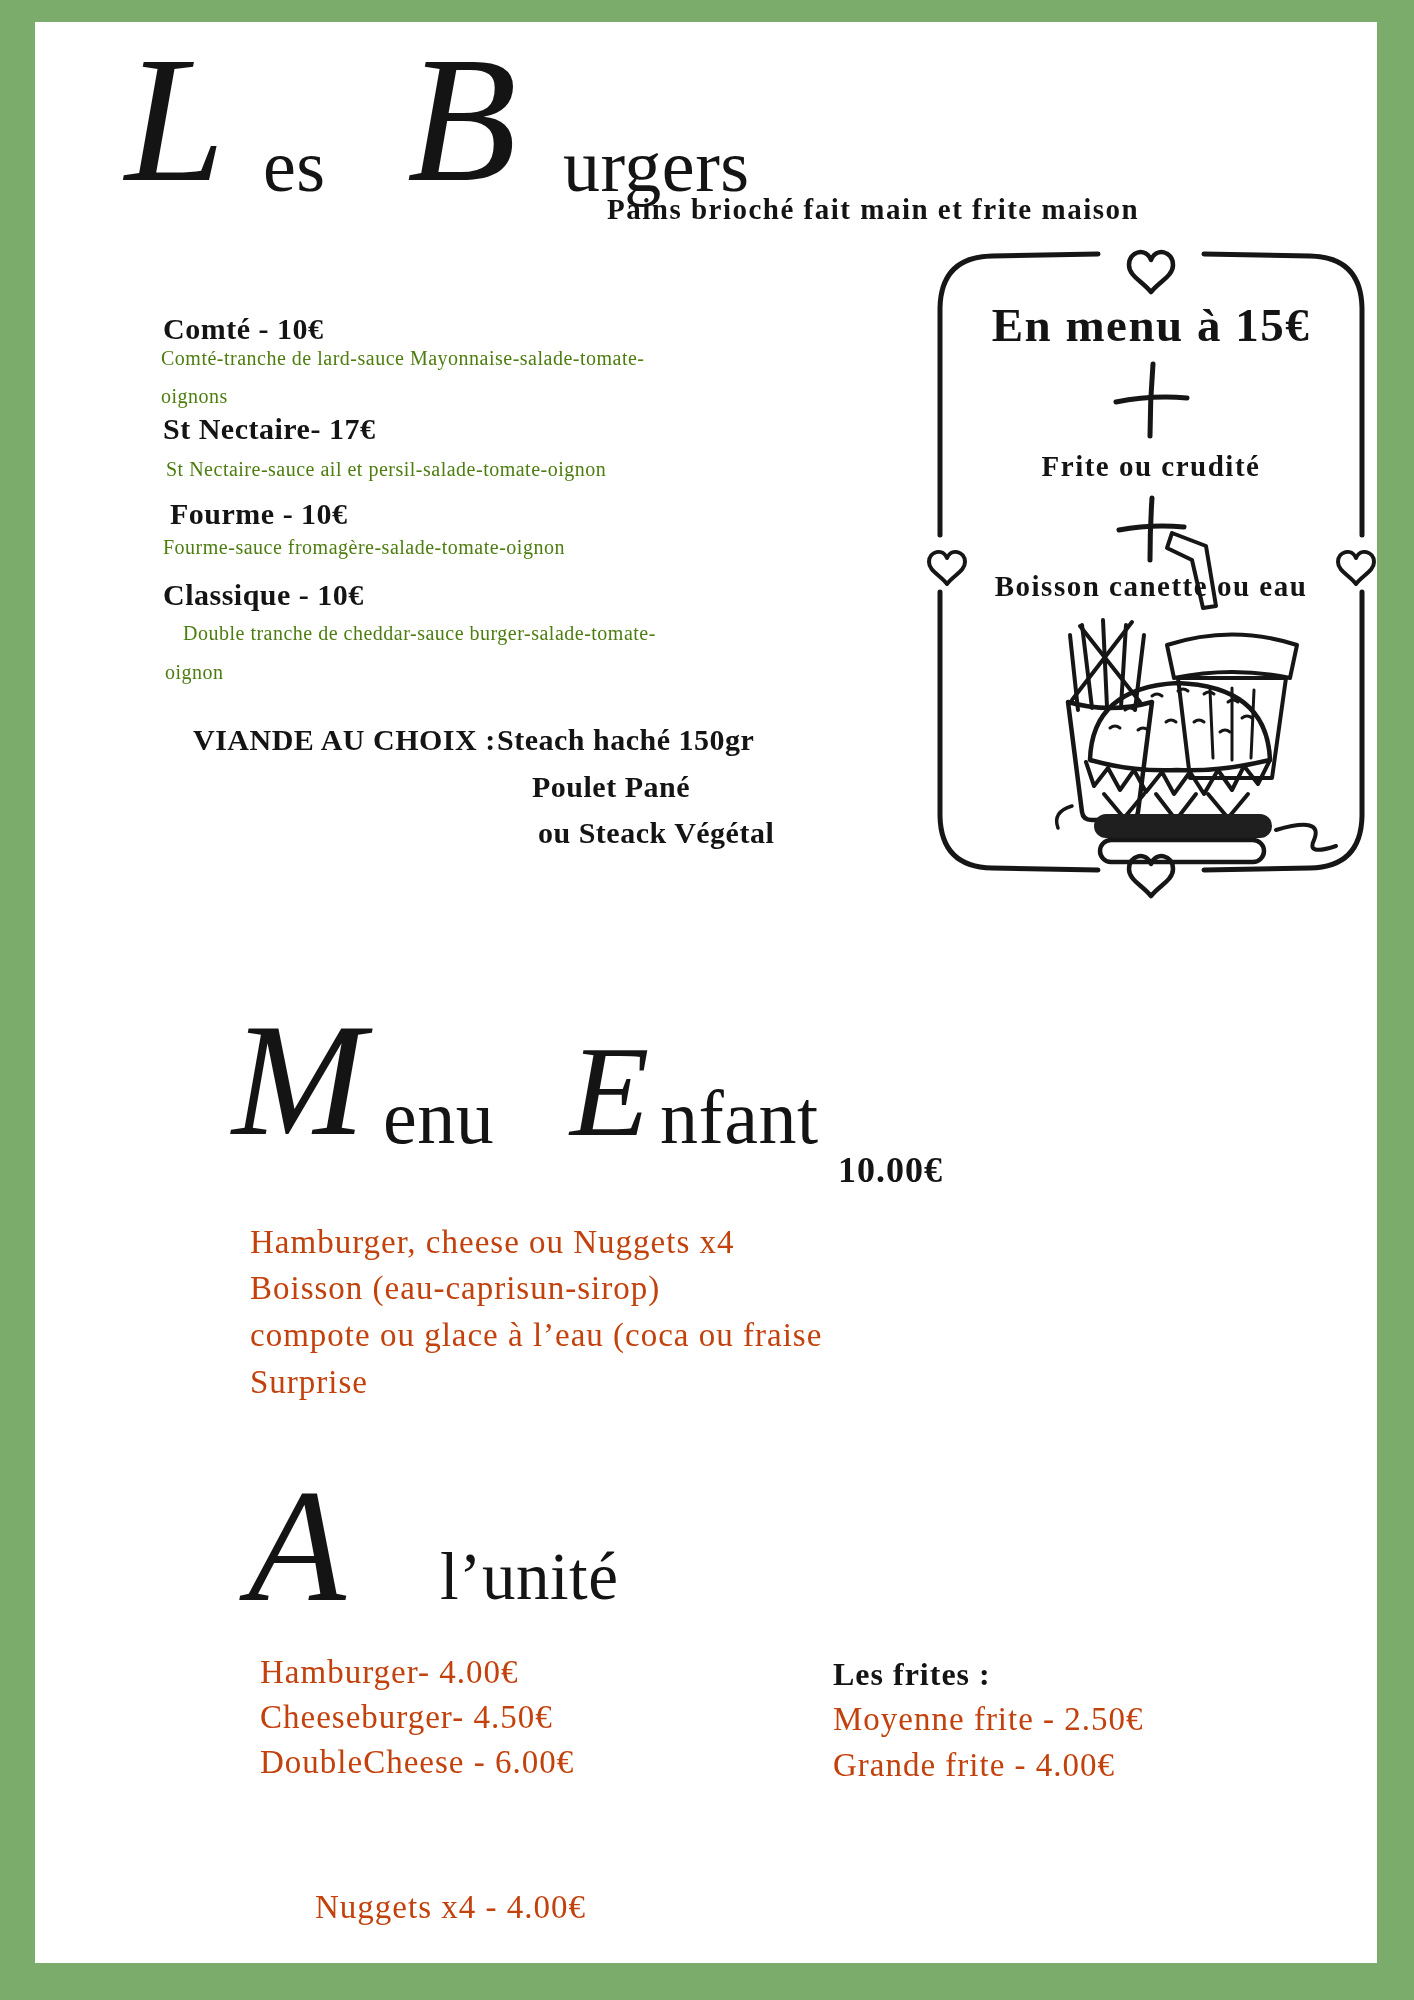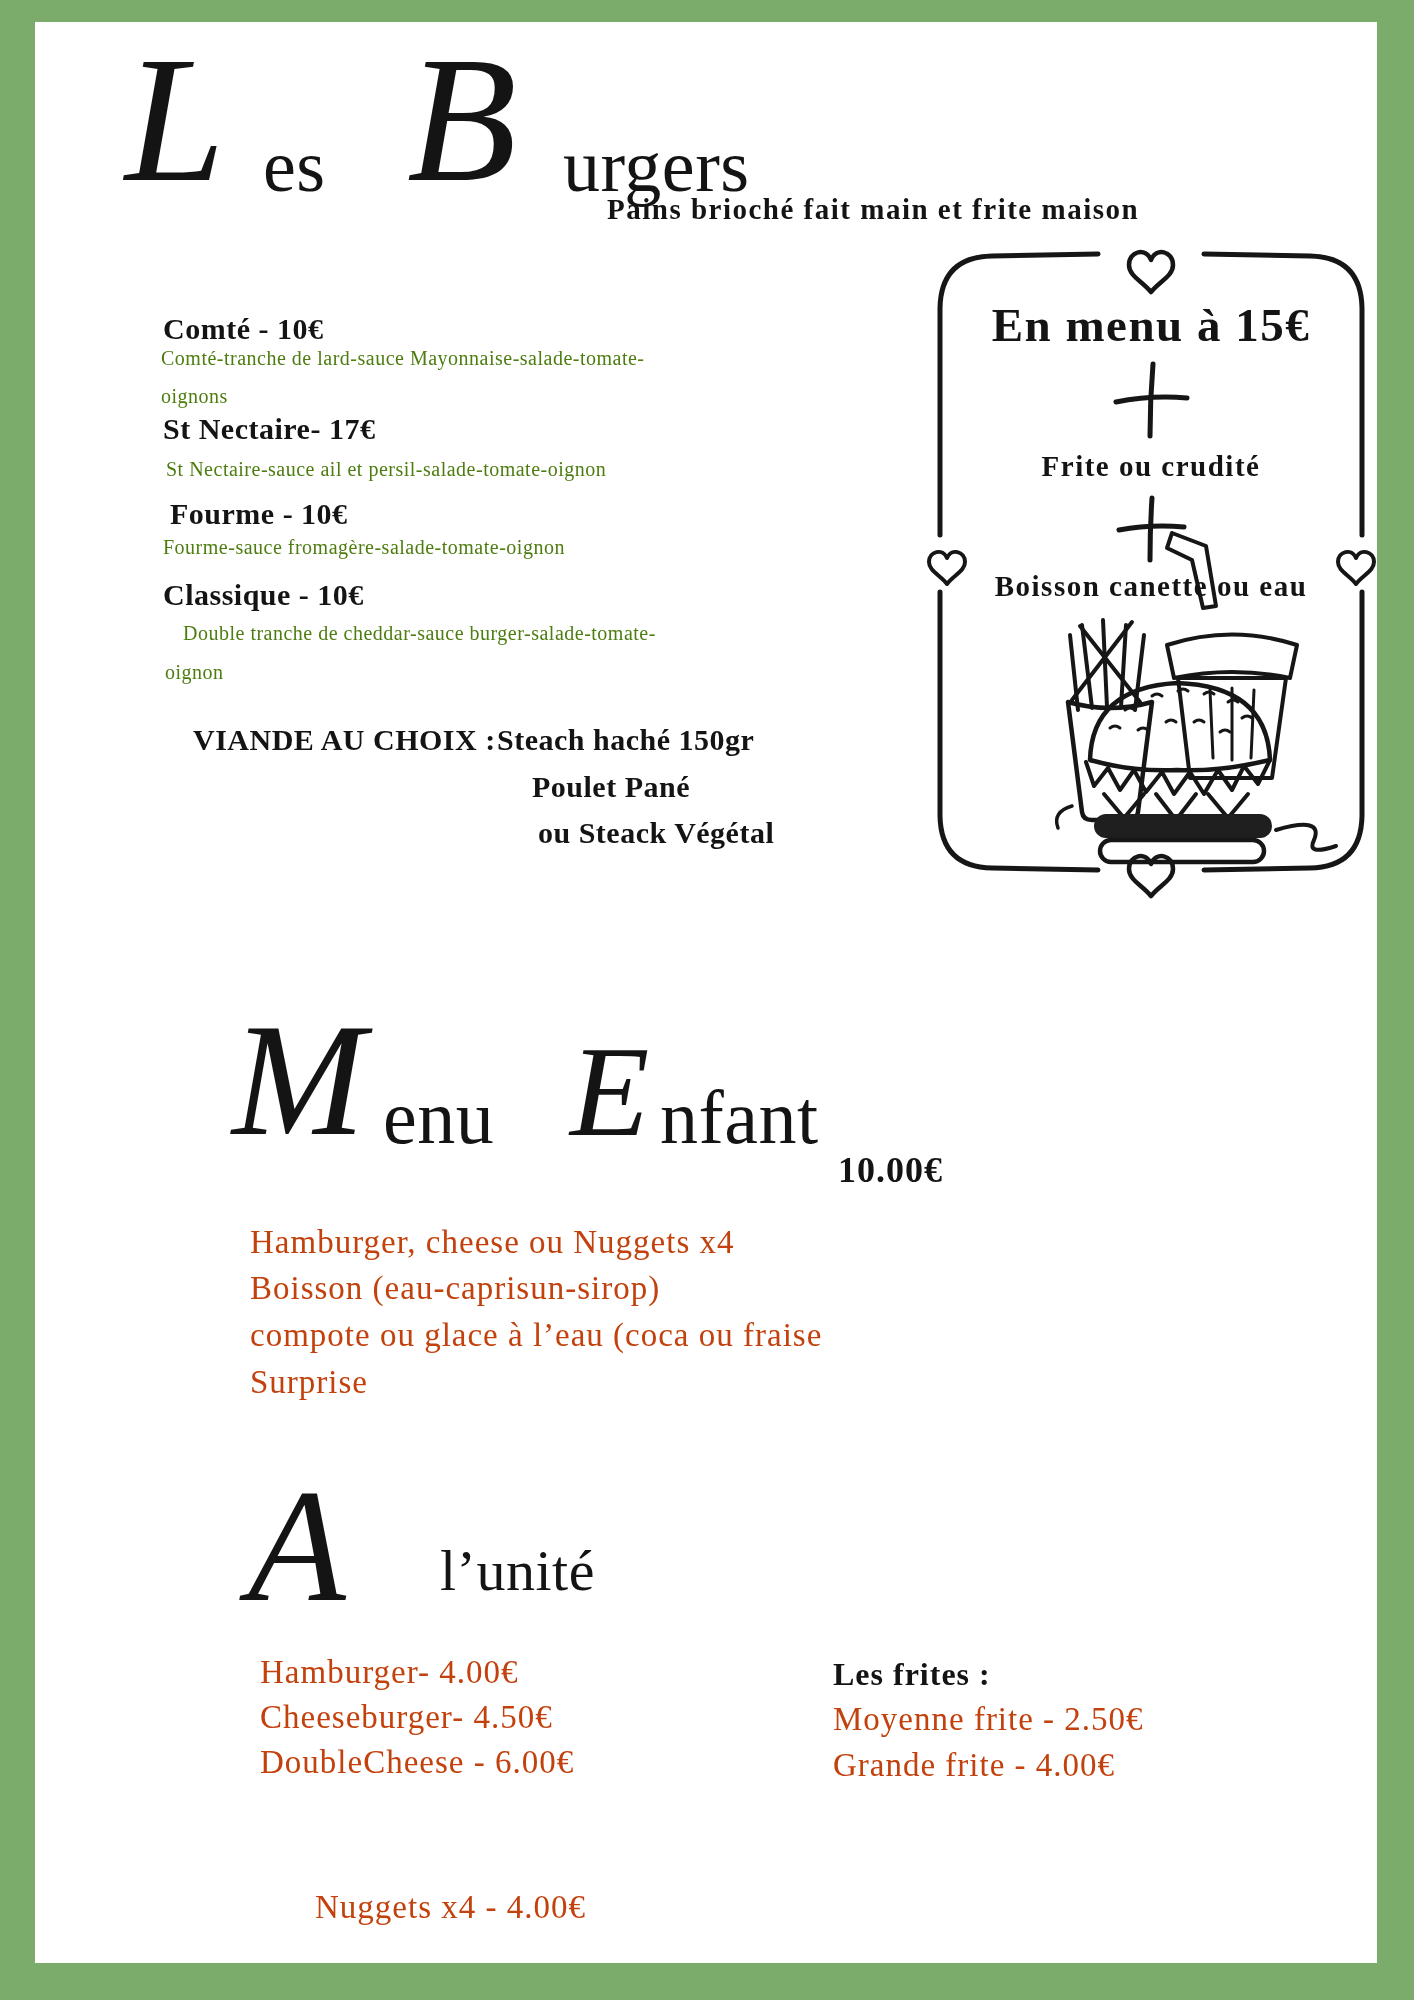--- a/index.html
+++ b/index.html
@@ -126,21 +126,21 @@
   <span class="t script" style="left:535px;top:1004px;font-size:130px;">E</span>
   <span class="t" style="left:625px;top:1052px;font-size:76px;">nfant</span>
   <div class="t b" style="left:803px;top:1128px;font-size:36px;letter-spacing:1px;">10.00€</div>
 
   <div class="t itemline" style="left:215px;top:1202px;">Hamburger, cheese ou Nuggets x4</div>
   <div class="t itemline" style="left:215px;top:1248px;">Boisson (eau-caprisun-sirop)</div>
   <div class="t itemline" style="left:215px;top:1295px;">compote ou glace à l’eau (coca ou fraise</div>
   <div class="t itemline" style="left:215px;top:1342px;">Surprise</div>
 
   <span class="t script" style="left:213px;top:1444px;font-size:160px;">A</span>
-  <span class="t" style="left:405px;top:1516px;font-size:58px;">l’unité</span>
+  <span class="t" style="left:405px;top:1516px;font-size:67px;">l’unité</span>
 
   <div class="t itemline" style="left:225px;top:1632px;">Hamburger- 4.00€</div>
   <div class="t itemline" style="left:225px;top:1677px;">Cheeseburger- 4.50€</div>
   <div class="t itemline" style="left:225px;top:1722px;">DoubleCheese - 6.00€</div>
   <div class="t itemline" style="left:233px;top:1867px;margin-left:47px;">Nuggets x4 - 4.00€</div>
 
   <div class="t b" style="left:798px;top:1634px;font-size:32px;letter-spacing:1px;">Les frites :</div>
   <div class="t itemline" style="left:798px;top:1679px;">Moyenne frite - 2.50€</div>
   <div class="t itemline" style="left:798px;top:1725px;">Grande frite - 4.00€</div>
 

